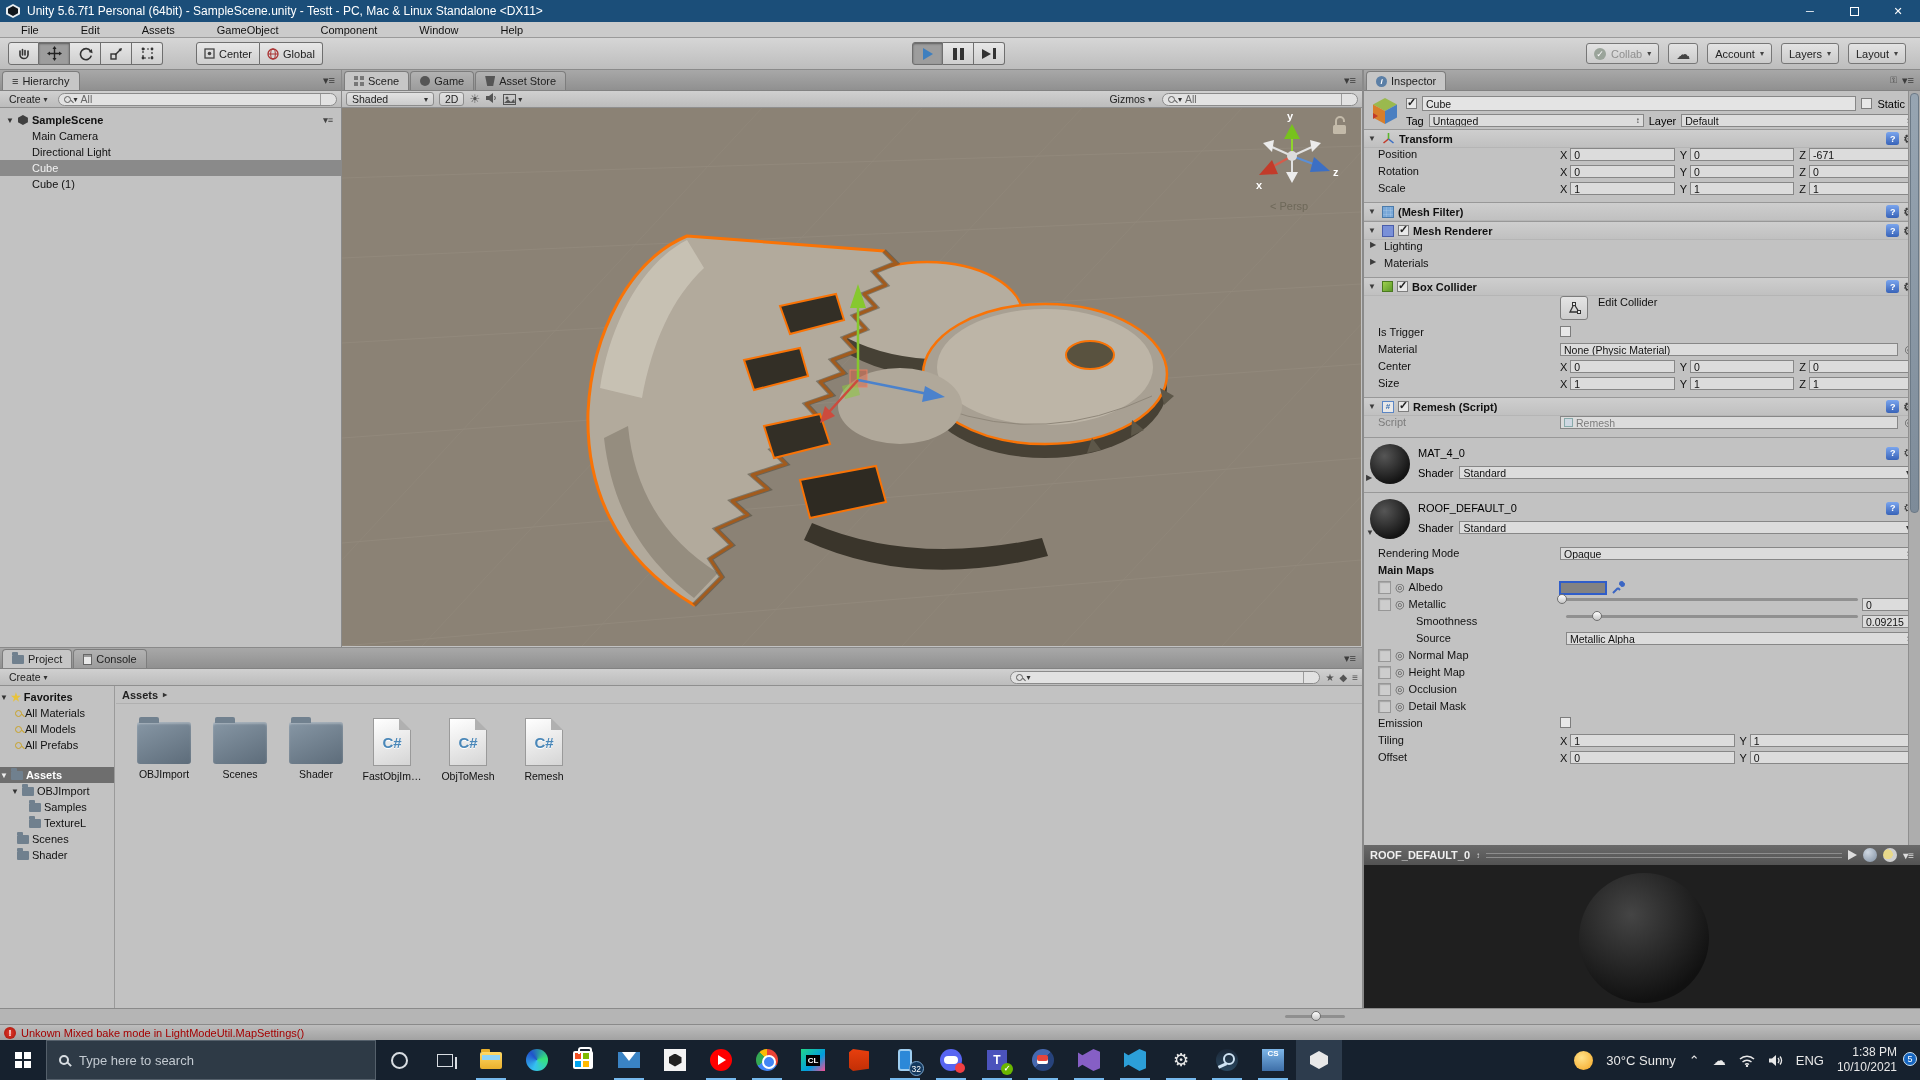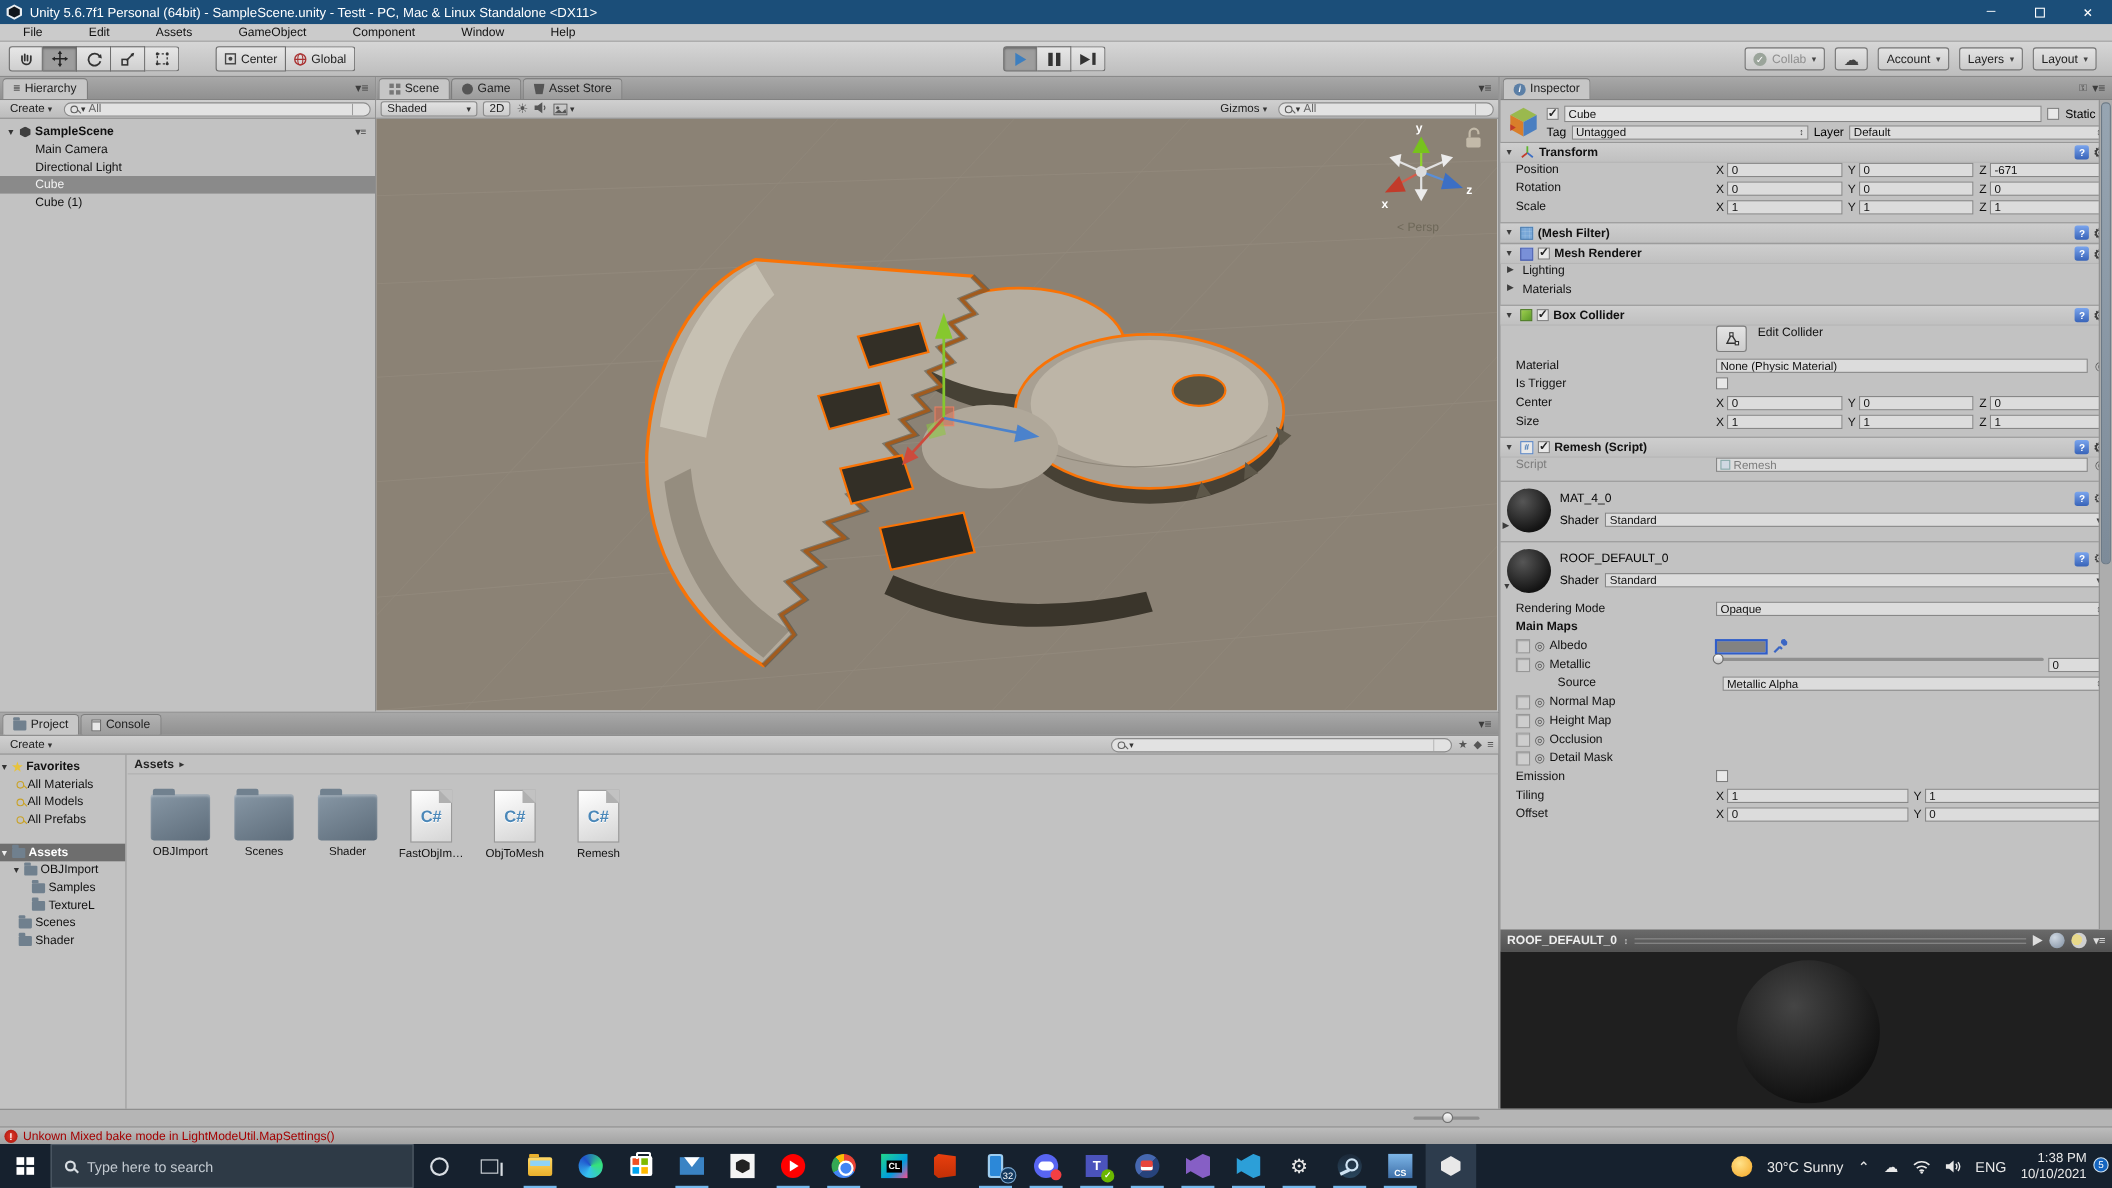--- a/index.html
+++ b/index.html
@@ -167,21 +167,21 @@
   .teamsico { width:20px; height:20px; background:#4b53bc; color:#fff; display:flex; align-items:center; justify-content:center; font-size:12px; position:relative; }
   .teamsico:after { content:"\2713"; position:absolute; right:-6px; bottom:-5px; width:12px; height:12px; background:#6bb700; border-radius:50%; color:#fff; font-size:8px; line-height:12px; text-align:center; }
   .roundapp { width:22px; height:22px; border-radius:50%; background:linear-gradient(135deg,#4668b0 50%,#27437c 50%); position:relative; }
   .roundapp:after { content:""; position:absolute; left:5px; top:6px; width:11px; height:9px; background:#e8453c; border-radius:2px; box-shadow:inset 0 -3px 0 #fff; }
   .vs { width:22px; height:22px; background:#865fc5; clip-path:polygon(70% 0,100% 12%,100% 88%,70% 100%,20% 72%,0 84%,0 16%,20% 28%); }
   .vscode { width:22px; height:22px; background:#2c9fd8; clip-path:polygon(70% 0,100% 12%,100% 88%,70% 100%,20% 72%,0 84%,0 16%,20% 28%); }
   .gearw { color:#e8e8e8; font-size:18px; }
   .steam { width:22px; height:22px; border-radius:50%; background:linear-gradient(#1b2838,#2a475e); position:relative; }
   .steam:before { content:""; position:absolute; right:3px; top:4px; width:8px; height:8px; border-radius:50%; border:2px solid #cfe3f3; }
   .steam:after { content:""; position:absolute; left:2px; bottom:4px; width:9px; height:3px; background:#cfe3f3; transform:rotate(-25deg); }
-  .cities { width:22px; height:22px; background:linear-gradient(#7db6e8,#3e6fa8); display:flex; align-items:flex-end; justify-content:center; color:#fff; font-size:8px; font-weight:bold; }
+  .cities { width:22px; height:22px; background:linear-gradient(#7db6e8,#3e6fa8); display:flex; justify-content:center; color:#fff; font-size:8px; font-weight:bold; }
   .unityapp { width:24px; height:24px; display:flex; align-items:center; justify-content:center; }
   .unityapp i { width:18px; height:18px; background:#e8e8e8; clip-path:polygon(50% 0,100% 28%,100% 72%,50% 100%,0 72%,0 28%); position:relative; }
   #tray { margin-left:auto; display:flex; align-items:center; gap:13px; padding-right:10px; font-size:13px; }
   .sun { width:19px; height:19px; border-radius:50%; background:radial-gradient(circle at 40% 35%,#ffe28a,#f5a623); }
   .trayglyph { color:#e8e8e8; font-size:13px; }
   #clock { text-align:right; font-size:12px; line-height:1.25; }
   .notif { width:17px; height:15px; background:#fff; border-radius:2px; position:relative; }
   .notif:before { content:""; position:absolute; left:2px; top:3px; right:2px; height:2px; background:#16212e; box-shadow:0 4px 0 #16212e; }
   .notifbadge { position:absolute; right:-7px; bottom:-6px; width:14px; height:14px; border-radius:50%; background:#1565c0; border:1px solid #cfe3f3; color:#fff; font-size:9px; display:flex; align-items:center; justify-content:center; }
 </style>
@@ -762,29 +762,29 @@
       <div style="width:28px;height:24px;border:1px solid #7d7d7d;border-radius:3px;background:linear-gradient(#e4e4e4,#cdcdcd);display:flex;align-items:center;justify-content:center">
         <svg width="15" height="14">
             <path d="M3,11 L7,3 L12,11 Z" fill="none" stroke="#333" stroke-width="1.3"></path>
             <rect x="5.5" y="1.5" width="3" height="3" fill="#e8e8e8" stroke="#333"></rect>
             <rect x="10.5" y="9.5" width="3" height="3" fill="#e8e8e8" stroke="#333"></rect>
           </svg>
       </div>
       <span style="margin-left:6px">Edit Collider</span>
     </div>
     <div class="irow">
+        <span class="ilabel">Is Trigger</span>
+        <span class="cb"></span>
+      </div>
+    <div class="irow">
         <span class="ilabel">Material</span>
         <div class="ifield">
           <span>None (Physic Material)</span>
         </div>
         <span class="picker">◎</span>
-      </div>
-    <div class="irow">
-        <span class="ilabel">Is Trigger</span>
-        <span class="cb"></span>
       </div>
     <div class="irow">
       <span class="ilabel">Center</span>
       <div class="axis3">
         <div class="ax">
             <span>X</span>
             <div class="ifield">
               <span>0</span>
             </div>
           </div>
@@ -906,20 +906,30 @@
     </div>
     <div class="irow">
       <span class="mapslot"></span>
         <span class="picker" style="margin:0">◎</span>
       <span class="ilabel" style="width:146px">Metallic</span>
       <div class="slider">
           <span class="sthumb" style="left:-2px"></span>
         </div>
       <div class="valbox">
           <span>0</span>
+        </div>
+    </div>
+    <div class="irow">
+      <span style="width:34px;flex:none"></span>
+      <span class="ilabel" style="width:146px">Smoothness</span>
+      <div class="slider">
+          <span class="sthumb" style="left:9%"></span>
+        </div>
+      <div class="valbox">
+          <span>0.09215</span>
         </div>
     </div>
     <div class="irow">
       <span style="width:34px;flex:none"></span>
       <span class="ilabel" style="width:146px">Source</span>
       <div class="ifield dd">
           <span>Metallic Alpha</span>
           <span class="tri">↕</span>
         </div>
     </div>

